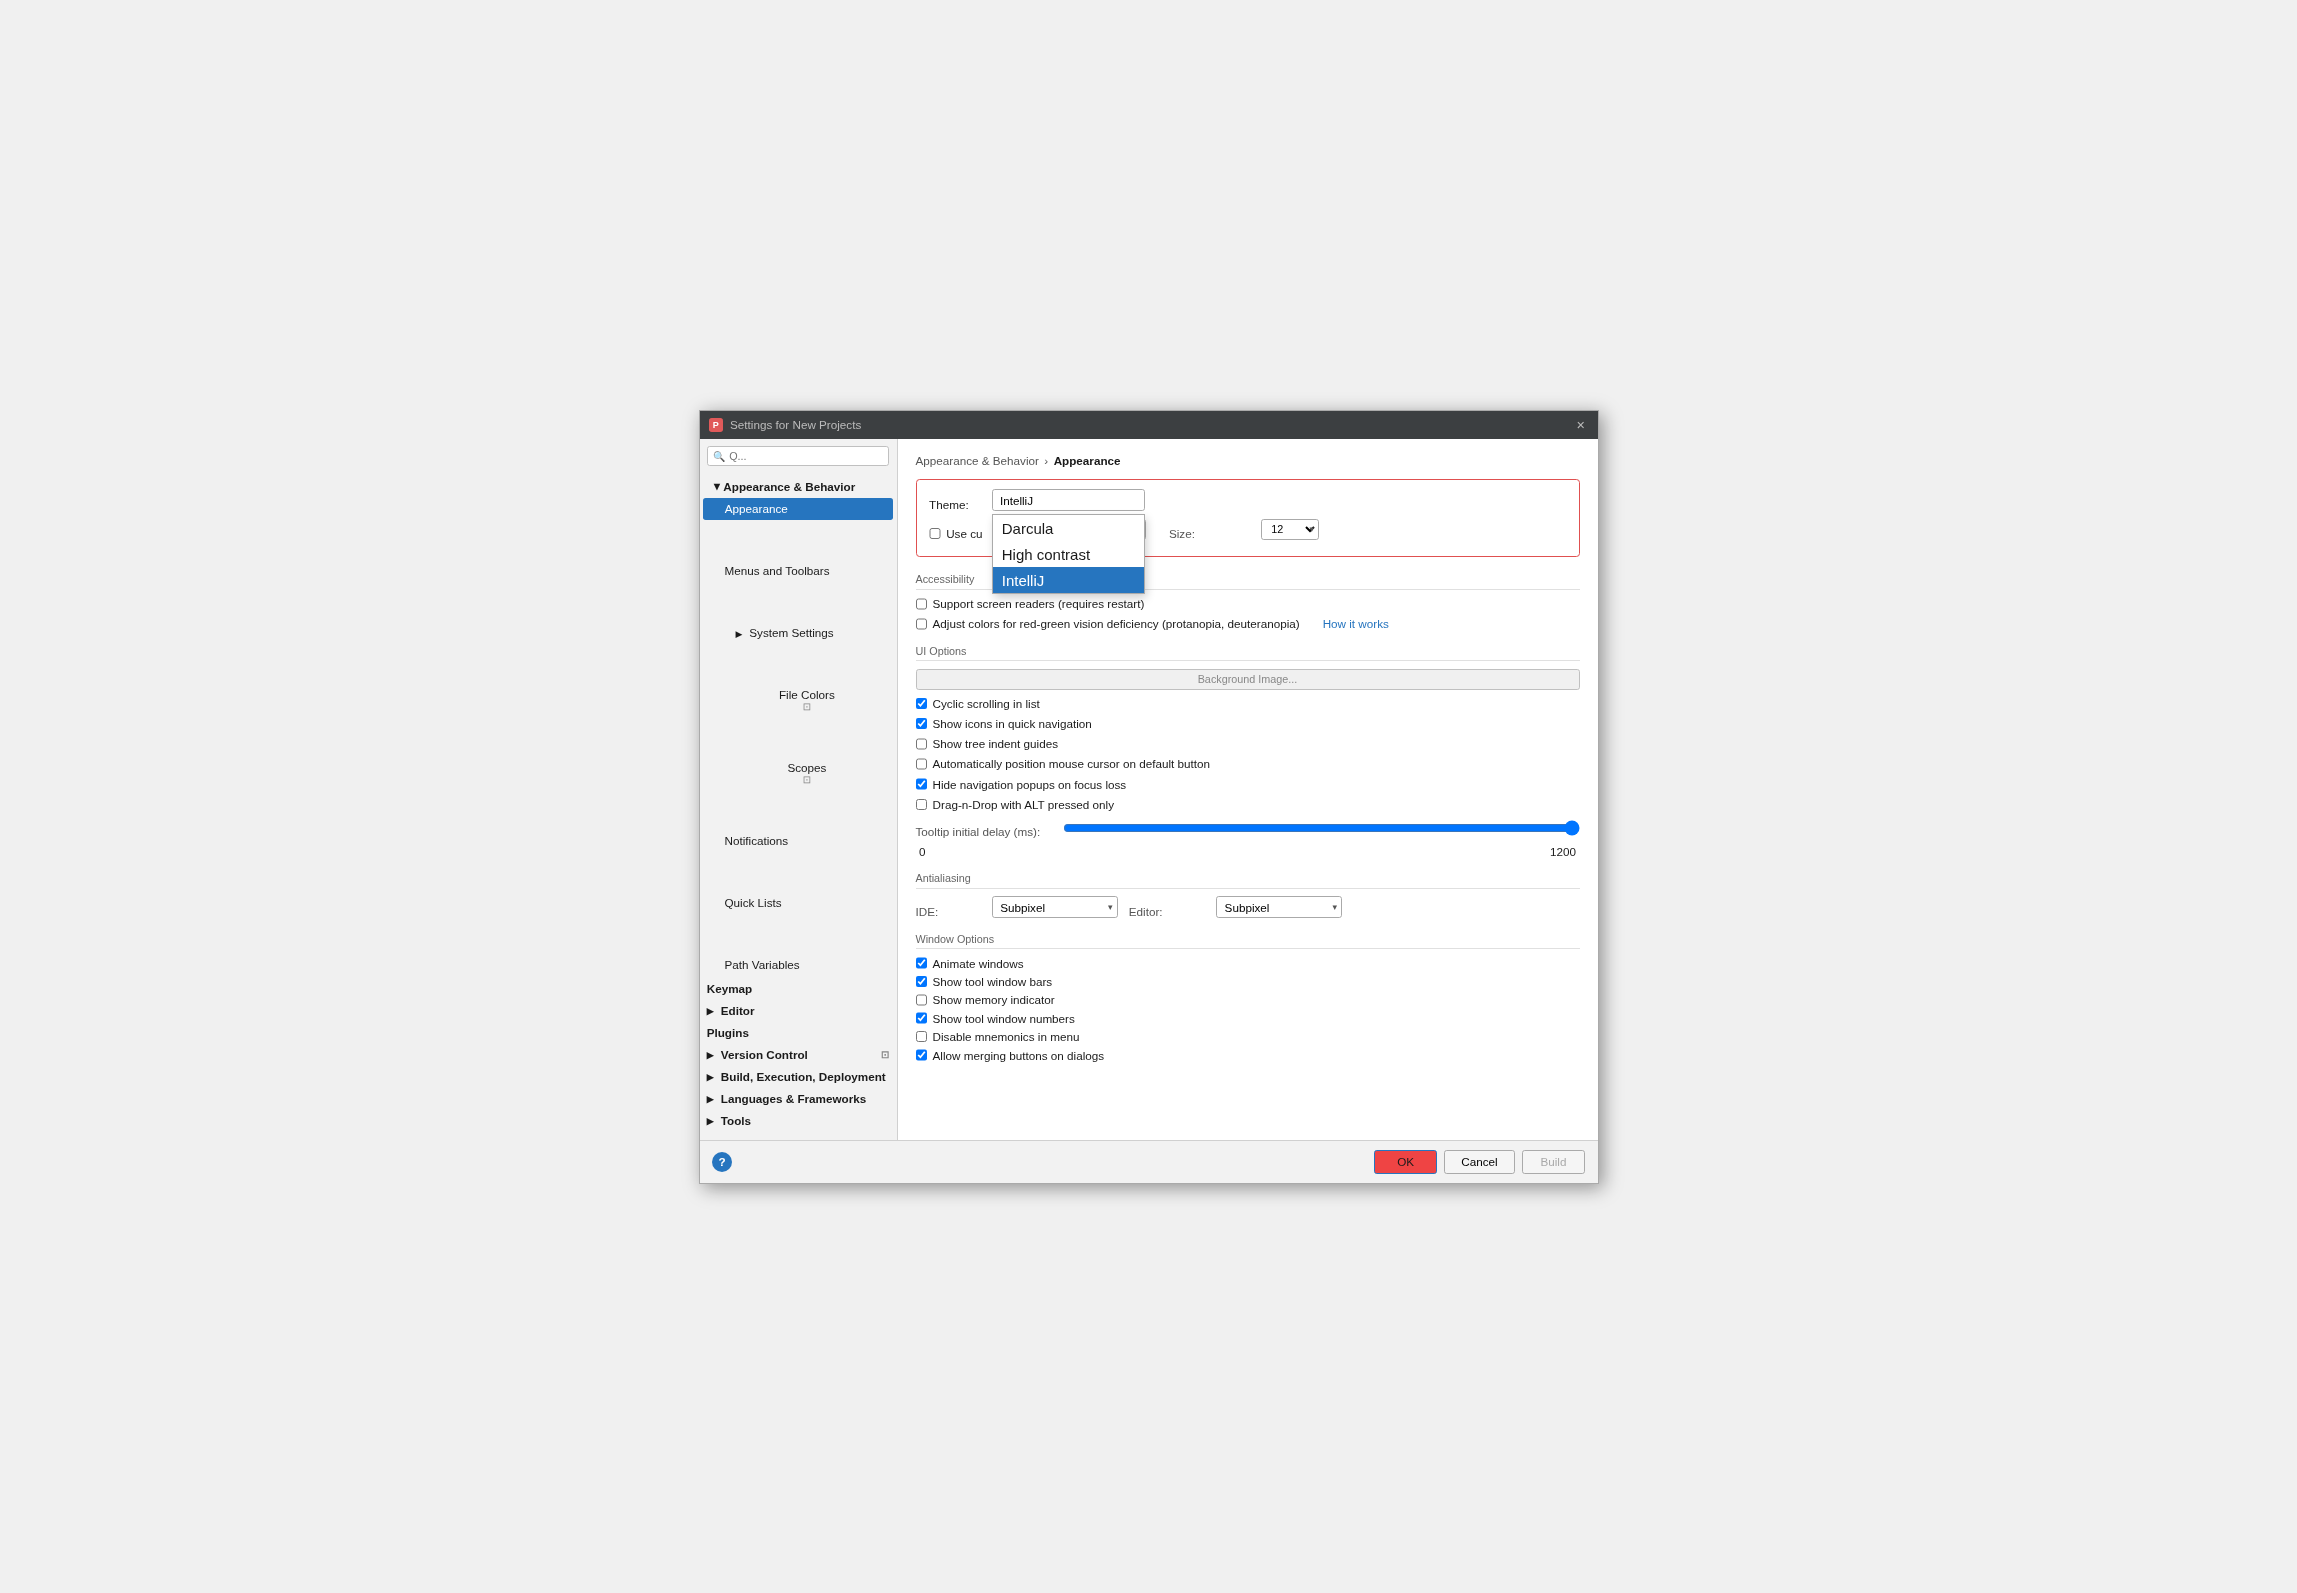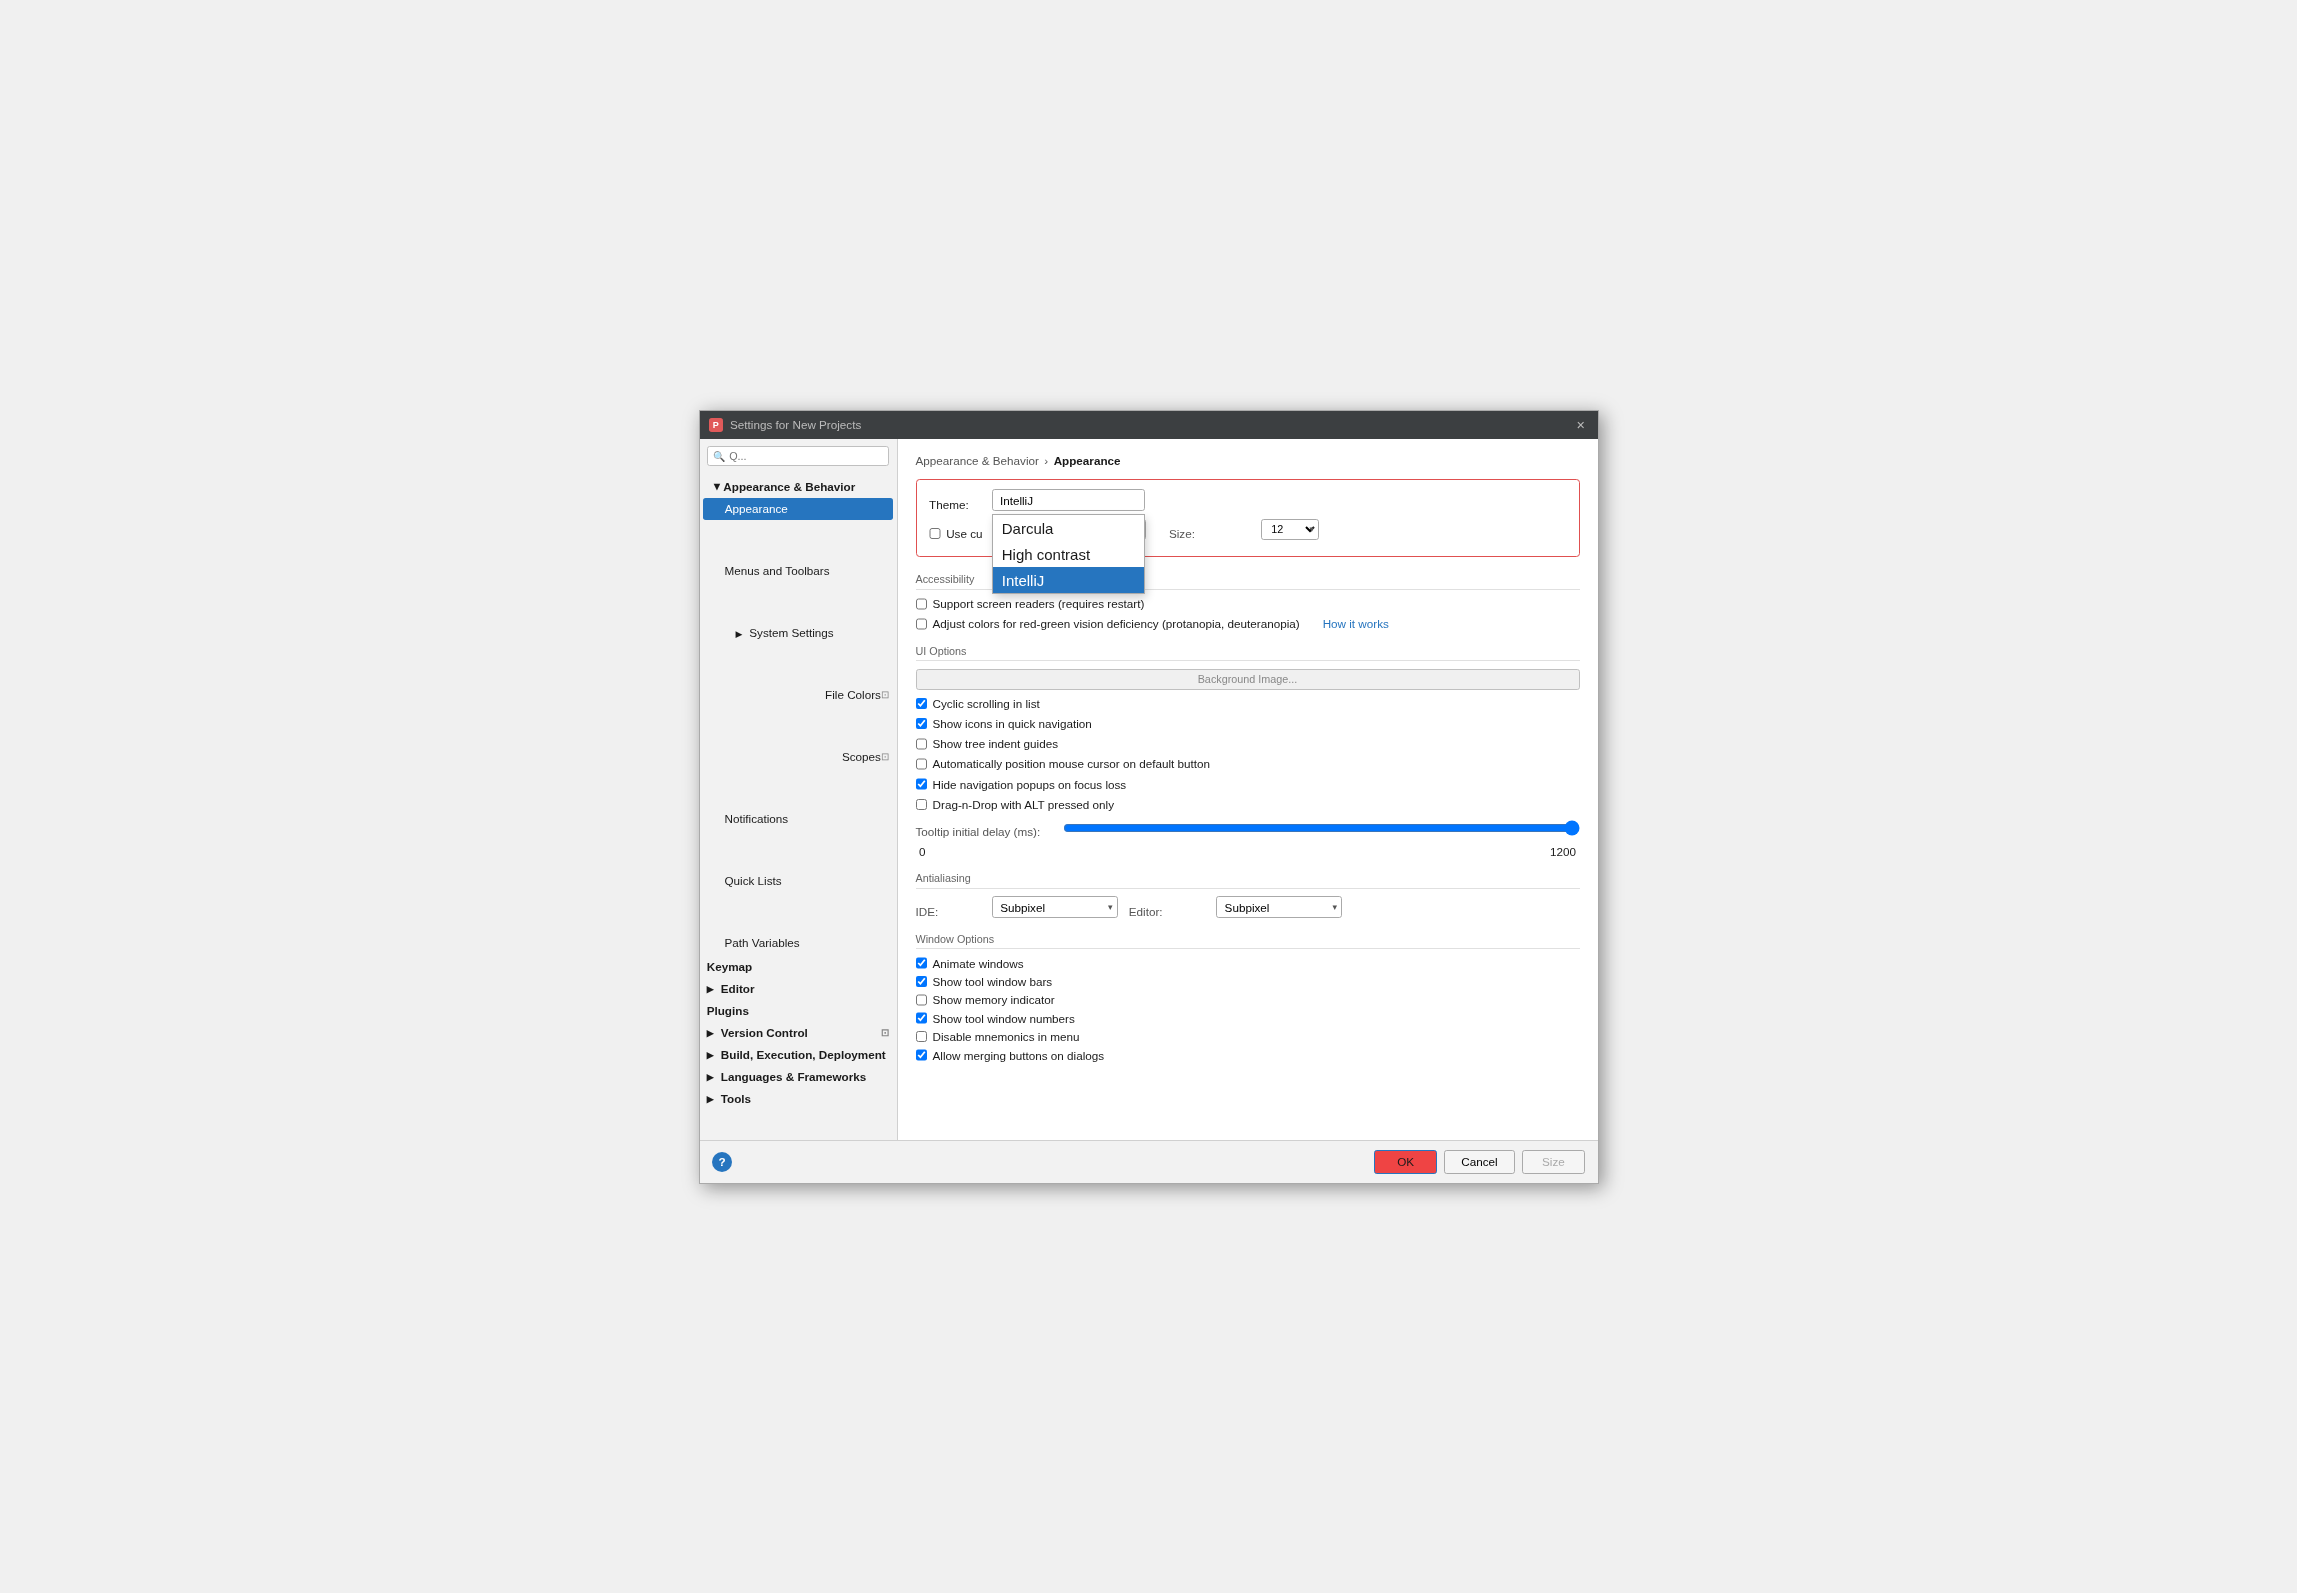--- a/index.html
+++ b/index.html
@@ -112,21 +112,22 @@
     .nav-item.active {
       background: #2675bf;
       color: white;
       border-radius: 2.7px;
       margin: 0 3.6px;
       padding-left: 21.6px;
     }
     .nav-item-with-icon {
       display: flex;
       align-items: center;
-      justify-content: flex-end;
+      justify-content: space-between;
+      flex-direction: column;
     }
     .copy-icon { font-size: 10px; color: #888; }
     
     .main-content {
       flex: 1;
       background: white;
       display: flex;
       flex-direction: column;
       overflow-y: auto;
       padding: 14.4px 18px;
@@ -564,16 +565,16 @@
       </div>
     </div>
   </div>
 
   <div class="dialog-footer">
     <div class="footer-left">
       <button class="help-btn">?</button>
     </div>
     <button class="btn primary">OK</button>
     <button class="btn">Cancel</button>
-    <button class="btn disabled">Size</button>
+    <button class="btn disabled">Build</button>
   </div>
 </div>
 
 
 </body></html>

